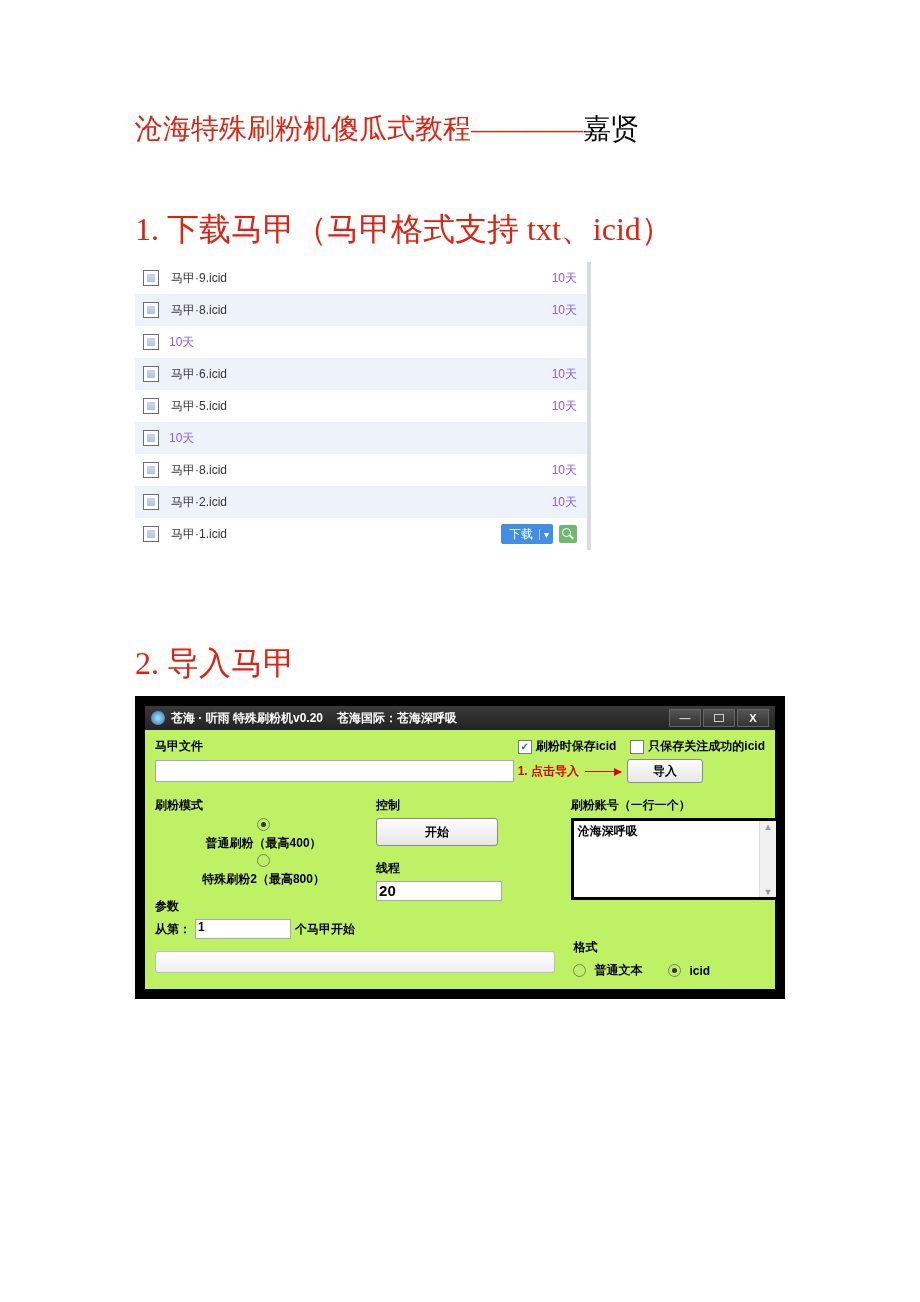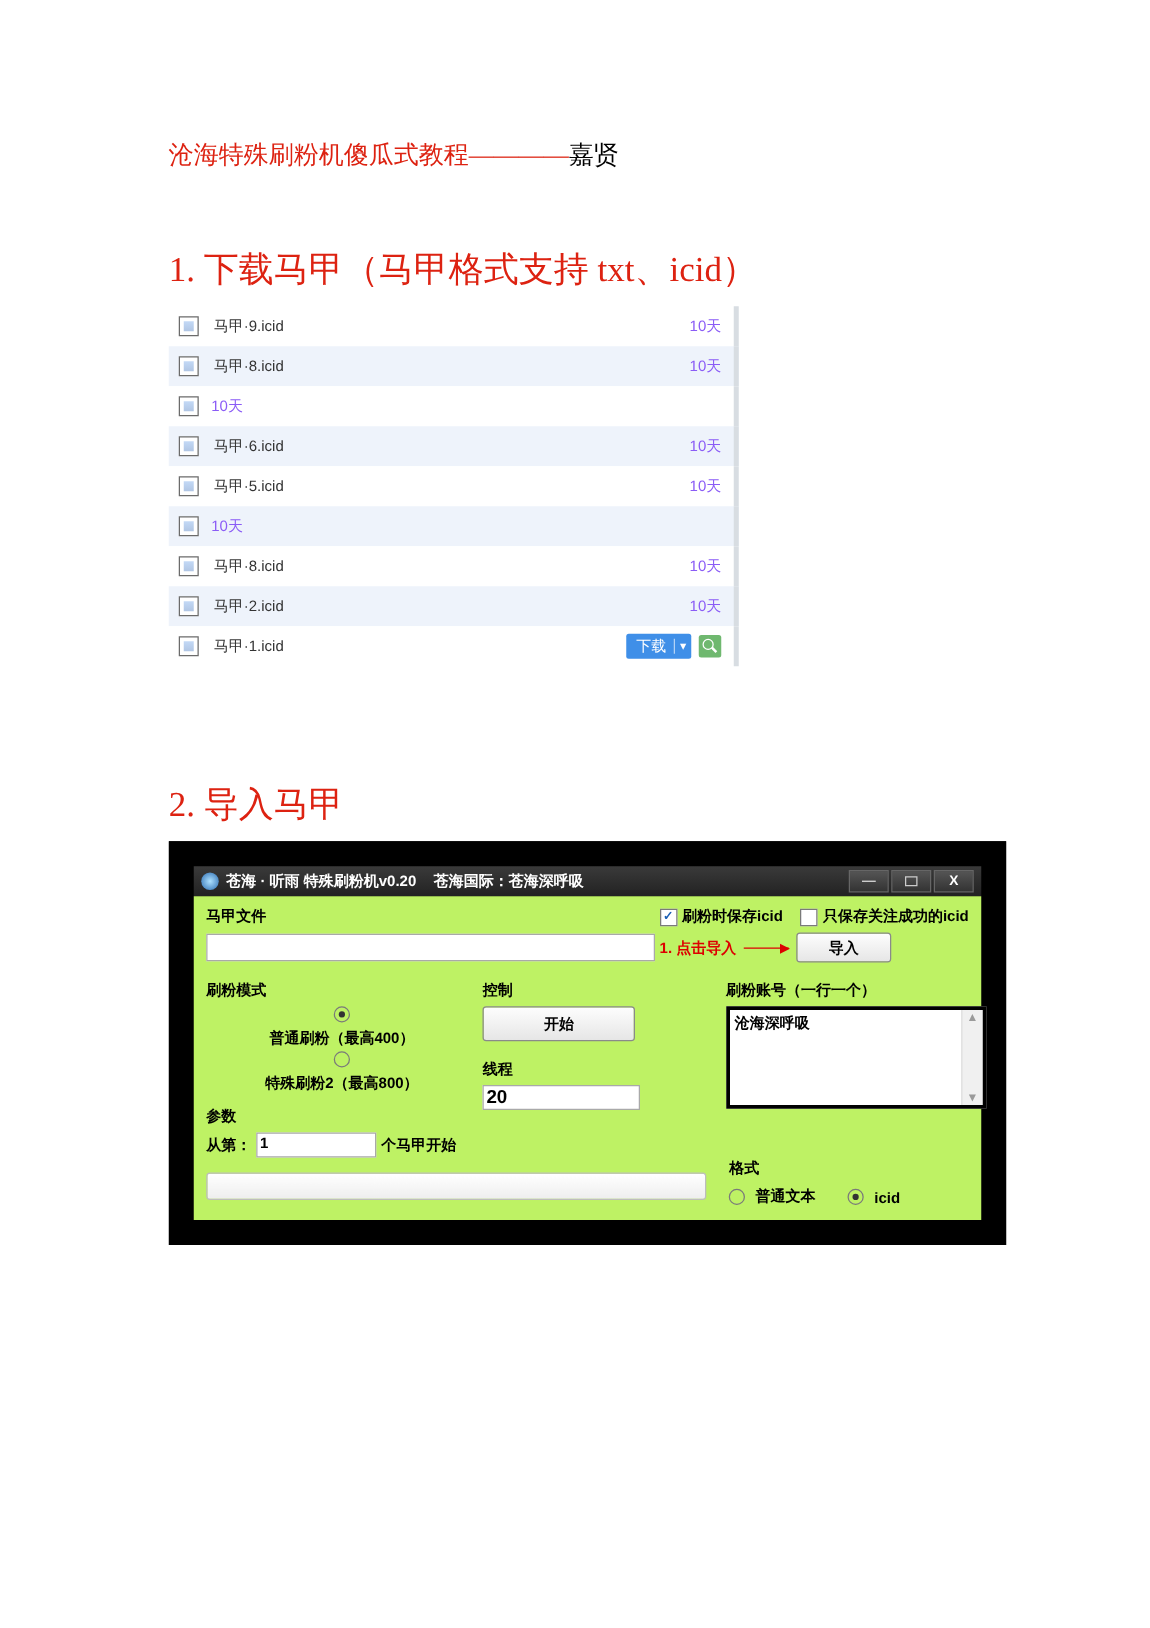--- a/index.html
+++ b/index.html
@@ -6,28 +6,28 @@
     margin: 0;
     padding: 0;
     background: #fff;
     font-family: "SimSun", "宋体", serif;
     width: 920px;
   }
   .page {
     padding: 110px 135px 60px 135px;
   }
   .title {
-    font-size: 20px;
+    font-size: 28px;
     margin-bottom: 60px;
     font-family: "SimSun", serif;
   }
   .title-red { color: #d21; }
   .title-black { color: #000; }
   .section-h {
-    font-size: 28px;
+    font-size: 32px;
     color: #d21;
     margin: 12px 0 10px 0;
     font-family: "SimSun", serif;
   }
 
   
   .filelist {
     border: none;
     width: 456px;
   }
@@ -95,21 +95,21 @@
     content:"";
     position:absolute;
     width:5px;height:1.5px;background:#fff;
     left:10px;top:11px;transform:rotate(45deg);
   }
 
   
   .appwin {
     width: 630px;
     background: #000;
-    padding: 20px;
+    padding: 10px;
     font-family: "SimSun","宋体",sans-serif;
     font-size: 12px;
     box-shadow: 0 0 0 1px #000 inset;
     margin-top: 6px;
   }
   .titlebar {
     background: linear-gradient(#3a3a3a,#222);
     color: #fff;
     height: 24px;
     display: flex;

